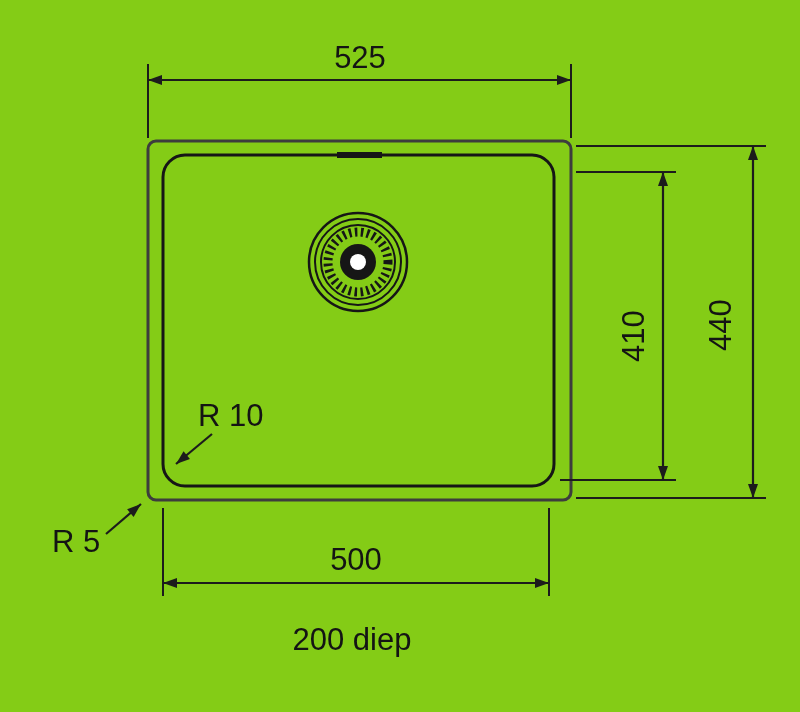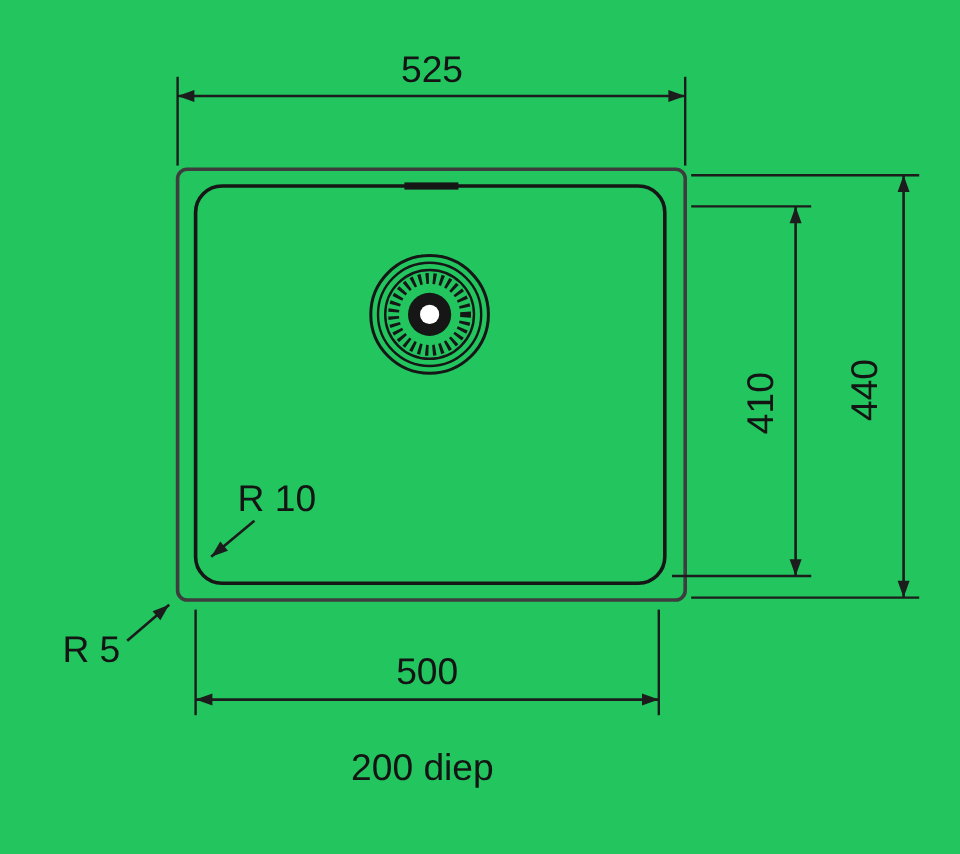--- a/index.html
+++ b/index.html
@@ -4,21 +4,21 @@
 <style>
   html, body {
     margin: 0;
     padding: 0;
     background: #ffffff;
   }
   .canvas {
     position: relative;
     width: 800px;
     height: 712px;
-    background: #22c55e;
+    background: #84cc16;
     font-family: "Liberation Sans", sans-serif;
   }
   svg { display: block; }
   .dim-text {
     font-family: "Liberation Sans", sans-serif;
     font-size: 31px;
     fill: #141414;
     font-weight: 500;
   }
   .ext-line {

